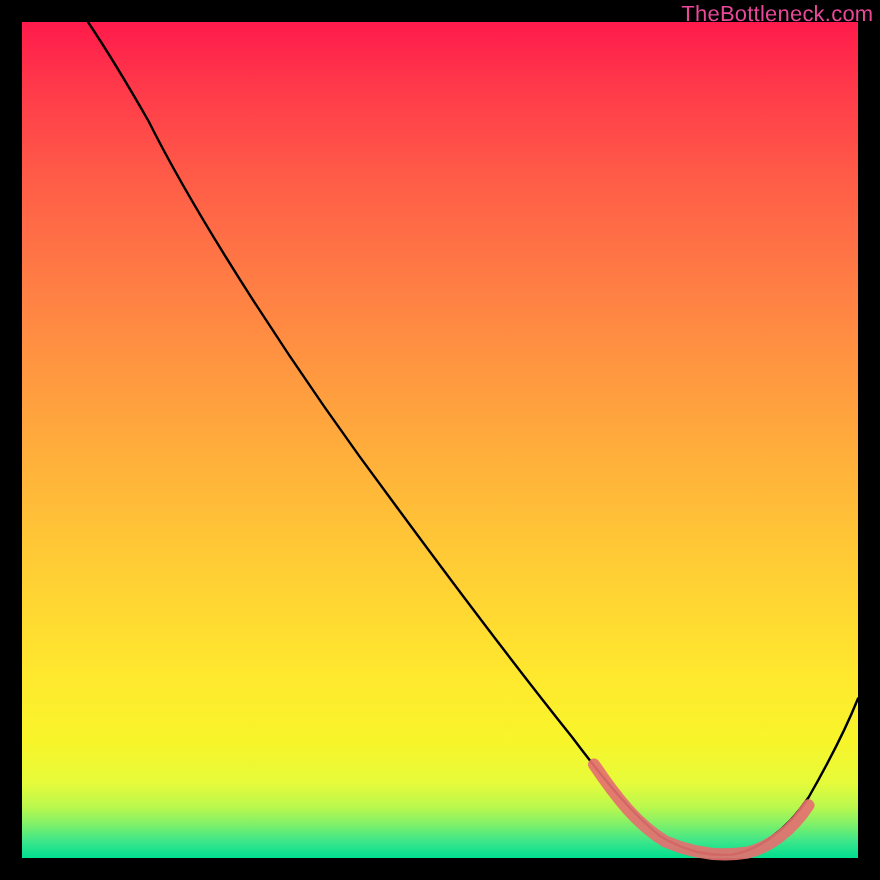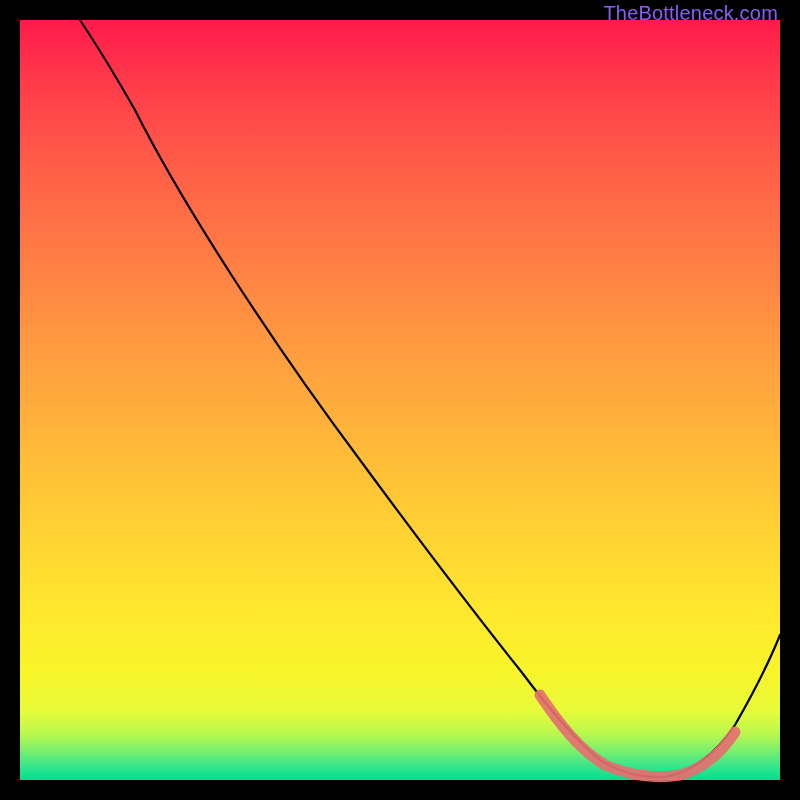--- a/index.html
+++ b/index.html
@@ -46,22 +46,22 @@
     position: absolute;
     left: 0;
     top: 0;
     width: 760px;
     height: 760px;
     overflow: visible;
   }
   .attribution {
     position: absolute;
     top: 2px;
-    right: 22px;
-    color: #8b5cf6;
+    right: 6px;
+    color: #ec4899;
     font-size: 20px;
     font-weight: 500;
     letter-spacing: 0.2px;
     user-select: none;
   }
 </style>
 </head>
 <body>
 
 <div class="stage">

